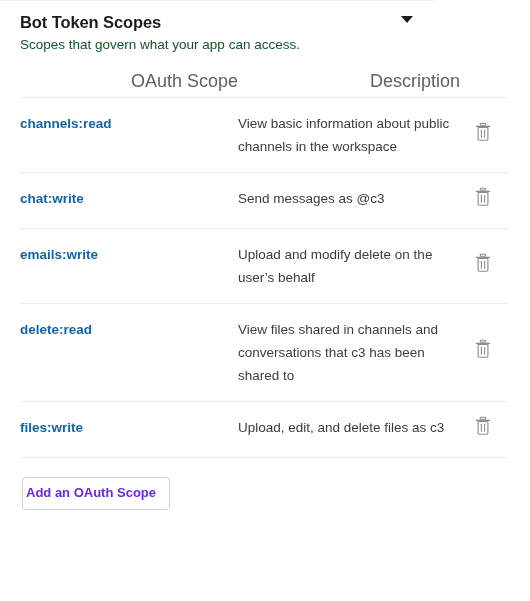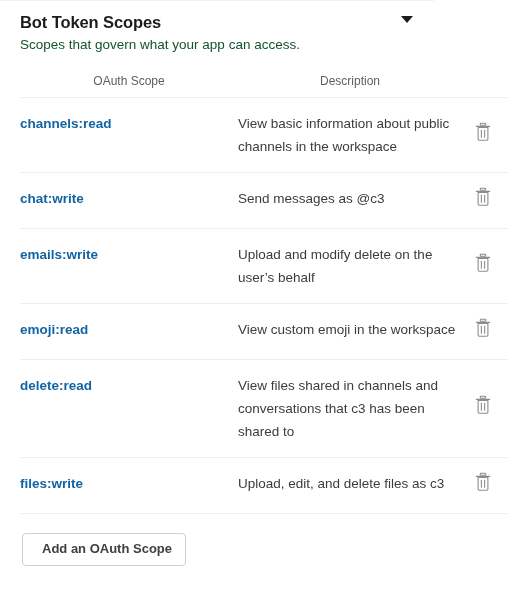--- a/index.html
+++ b/index.html
@@ -72,23 +72,23 @@
     width: 488px;
     margin: 0 0 0 20px;
     border-collapse: collapse;
     table-layout: fixed;
   }
   .scopes-table col.col-scope { width: 218px; }
   .scopes-table col.col-desc  { width: 222px; }
   .scopes-table col.col-act   { width: 48px; }
 
   .scopes-table thead th {
-    text-align: center;
+    text-align: right;
     font-weight: normal;
-    font-size: 12px;
+    font-size: 18px;
     line-height: 16px;
     color: #616061;
     padding: 19px 0 8px 0;
     vertical-align: bottom;
   }
   .scopes-table thead th.th-desc { padding-left: 2px; }
 
   .scopes-table tbody tr { border-top: 1px solid #ededed; }
   .scopes-table tbody tr:last-child { border-bottom: 1px solid #ededed; }
 
@@ -134,25 +134,25 @@
 
   
   .card-footer {
     padding: 19px 0 0 22px;
   }
   .btn-add {
     display: inline-block;
     font-family: "Liberation Sans", "DejaVu Sans", sans-serif;
     font-size: 13px;
     font-weight: bold;
-    color: #404040;
+    color: #6d28d9;
     background: #ffffff;
     border: 1px solid #cfcfcf;
     border-radius: 4px;
-    padding: 7px 13px 8px 19px;
+    padding: 7px 13px 8px 3px;
     cursor: pointer;
     line-height: 16px;
   }
 </style>
 </head>
 <body>
 
 <div class="card">
 
   <div class="card-header">
@@ -204,31 +204,20 @@
           <td class="scope-desc">Upload and modify delete on the user’s behalf</td>
           <td class="cell-action"><button class="trash-btn"><svg width="18" height="20" viewBox="0 0 18 20" fill="none" xmlns="http://www.w3.org/2000/svg">
                 <rect x="6.3" y="1.2" width="5.4" height="2.0" rx="0.5" stroke="#8d8d8d" stroke-width="1.1" fill="none"></rect>
                 <line x1="2.3" y1="4.3" x2="15.7" y2="4.3" stroke="#8d8d8d" stroke-width="1.2" stroke-linecap="round"></line>
                 <path d="M4.1 5.4 H13.9 V17.1 a1.1 1.1 0 0 1 -1.1 1.1 H5.2 a1.1 1.1 0 0 1 -1.1 -1.1 Z" stroke="#8d8d8d" stroke-width="1.1" fill="none"></path>
                 <line x1="7.4" y1="8.3" x2="7.4" y2="15.3" stroke="#8d8d8d" stroke-width="1.1" stroke-linecap="round"></line>
                 <line x1="10.6" y1="8.3" x2="10.6" y2="15.3" stroke="#8d8d8d" stroke-width="1.1" stroke-linecap="round"></line>
               </svg></button></td>
         </tr>
         <tr>
-          <td><a class="scope-name">emoji:read</a></td>
-          <td class="scope-desc">View custom emoji in the workspace</td>
-          <td class="cell-action"><button class="trash-btn"><svg width="18" height="20" viewBox="0 0 18 20" fill="none" xmlns="http://www.w3.org/2000/svg">
-                <rect x="6.3" y="1.2" width="5.4" height="2.0" rx="0.5" stroke="#8d8d8d" stroke-width="1.1" fill="none"></rect>
-                <line x1="2.3" y1="4.3" x2="15.7" y2="4.3" stroke="#8d8d8d" stroke-width="1.2" stroke-linecap="round"></line>
-                <path d="M4.1 5.4 H13.9 V17.1 a1.1 1.1 0 0 1 -1.1 1.1 H5.2 a1.1 1.1 0 0 1 -1.1 -1.1 Z" stroke="#8d8d8d" stroke-width="1.1" fill="none"></path>
-                <line x1="7.4" y1="8.3" x2="7.4" y2="15.3" stroke="#8d8d8d" stroke-width="1.1" stroke-linecap="round"></line>
-                <line x1="10.6" y1="8.3" x2="10.6" y2="15.3" stroke="#8d8d8d" stroke-width="1.1" stroke-linecap="round"></line>
-              </svg></button></td>
-        </tr>
-        <tr>
           <td><a class="scope-name">delete:read</a></td>
           <td class="scope-desc">View files shared in channels and conversations that c3 has been shared to</td>
           <td class="cell-action"><button class="trash-btn"><svg width="18" height="20" viewBox="0 0 18 20" fill="none" xmlns="http://www.w3.org/2000/svg">
                 <rect x="6.3" y="1.2" width="5.4" height="2.0" rx="0.5" stroke="#8d8d8d" stroke-width="1.1" fill="none"></rect>
                 <line x1="2.3" y1="4.3" x2="15.7" y2="4.3" stroke="#8d8d8d" stroke-width="1.2" stroke-linecap="round"></line>
                 <path d="M4.1 5.4 H13.9 V17.1 a1.1 1.1 0 0 1 -1.1 1.1 H5.2 a1.1 1.1 0 0 1 -1.1 -1.1 Z" stroke="#8d8d8d" stroke-width="1.1" fill="none"></path>
                 <line x1="7.4" y1="8.3" x2="7.4" y2="15.3" stroke="#8d8d8d" stroke-width="1.1" stroke-linecap="round"></line>
                 <line x1="10.6" y1="8.3" x2="10.6" y2="15.3" stroke="#8d8d8d" stroke-width="1.1" stroke-linecap="round"></line>
               </svg></button></td>
         </tr>

